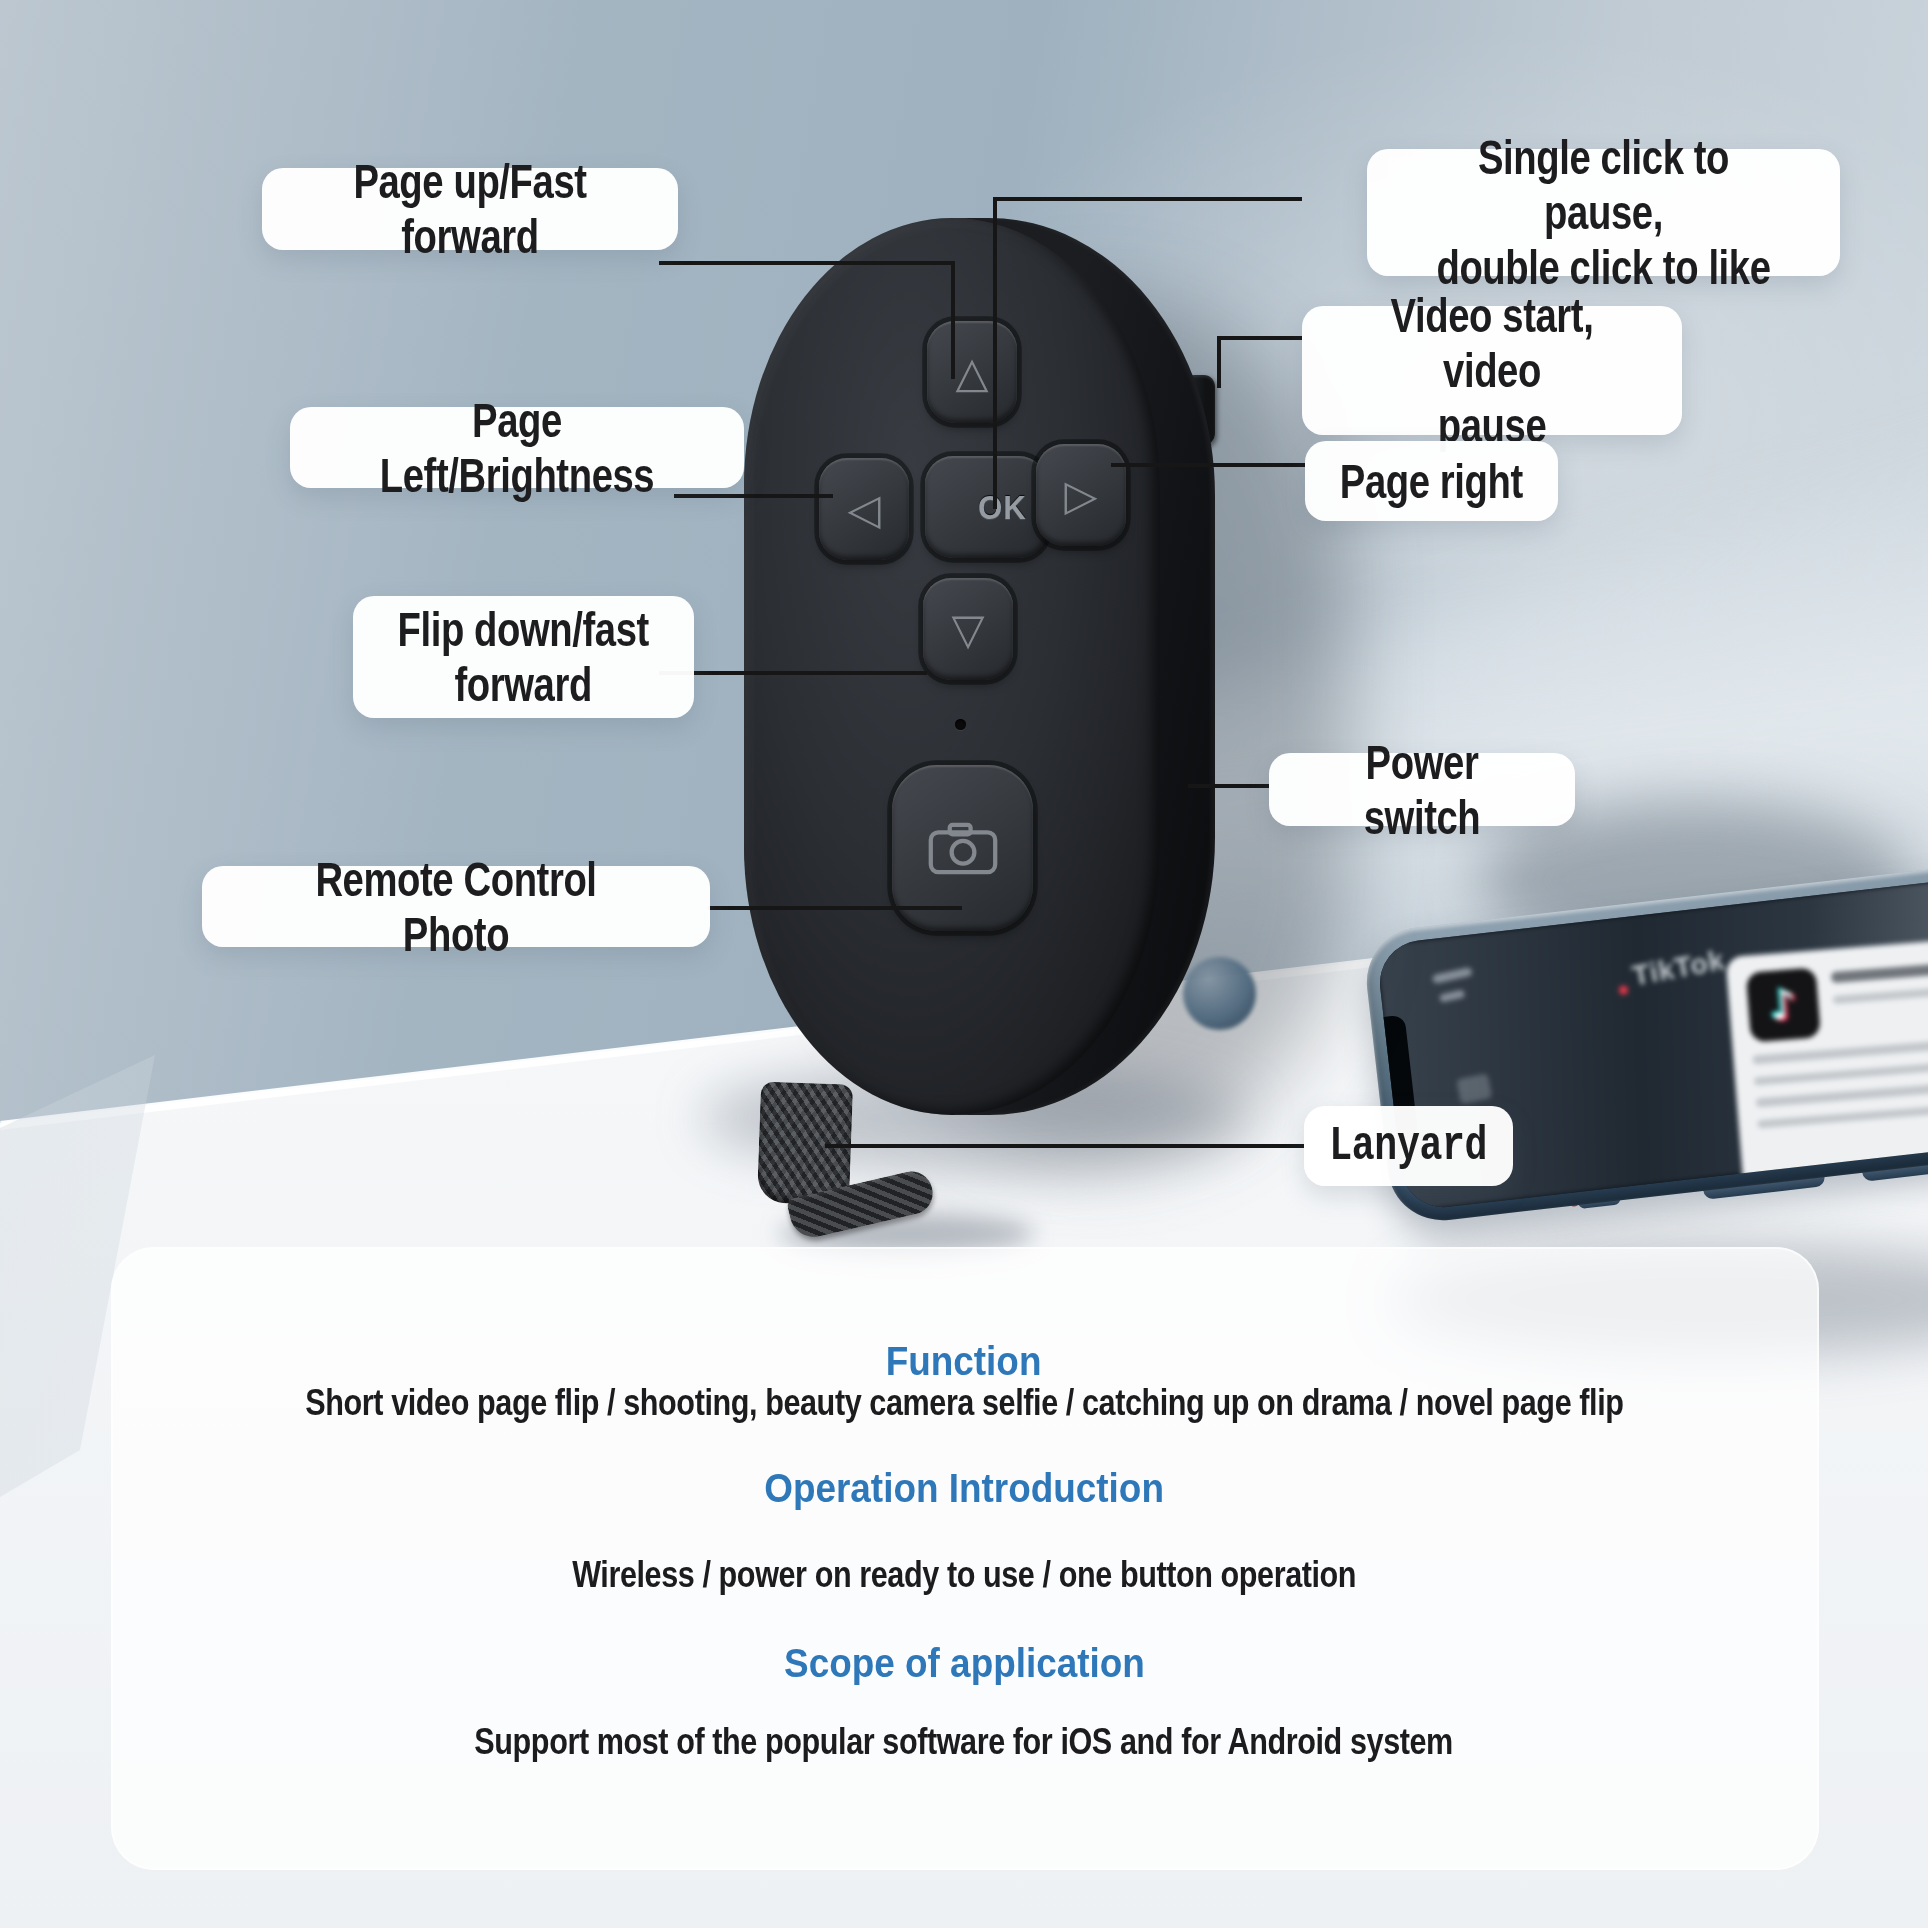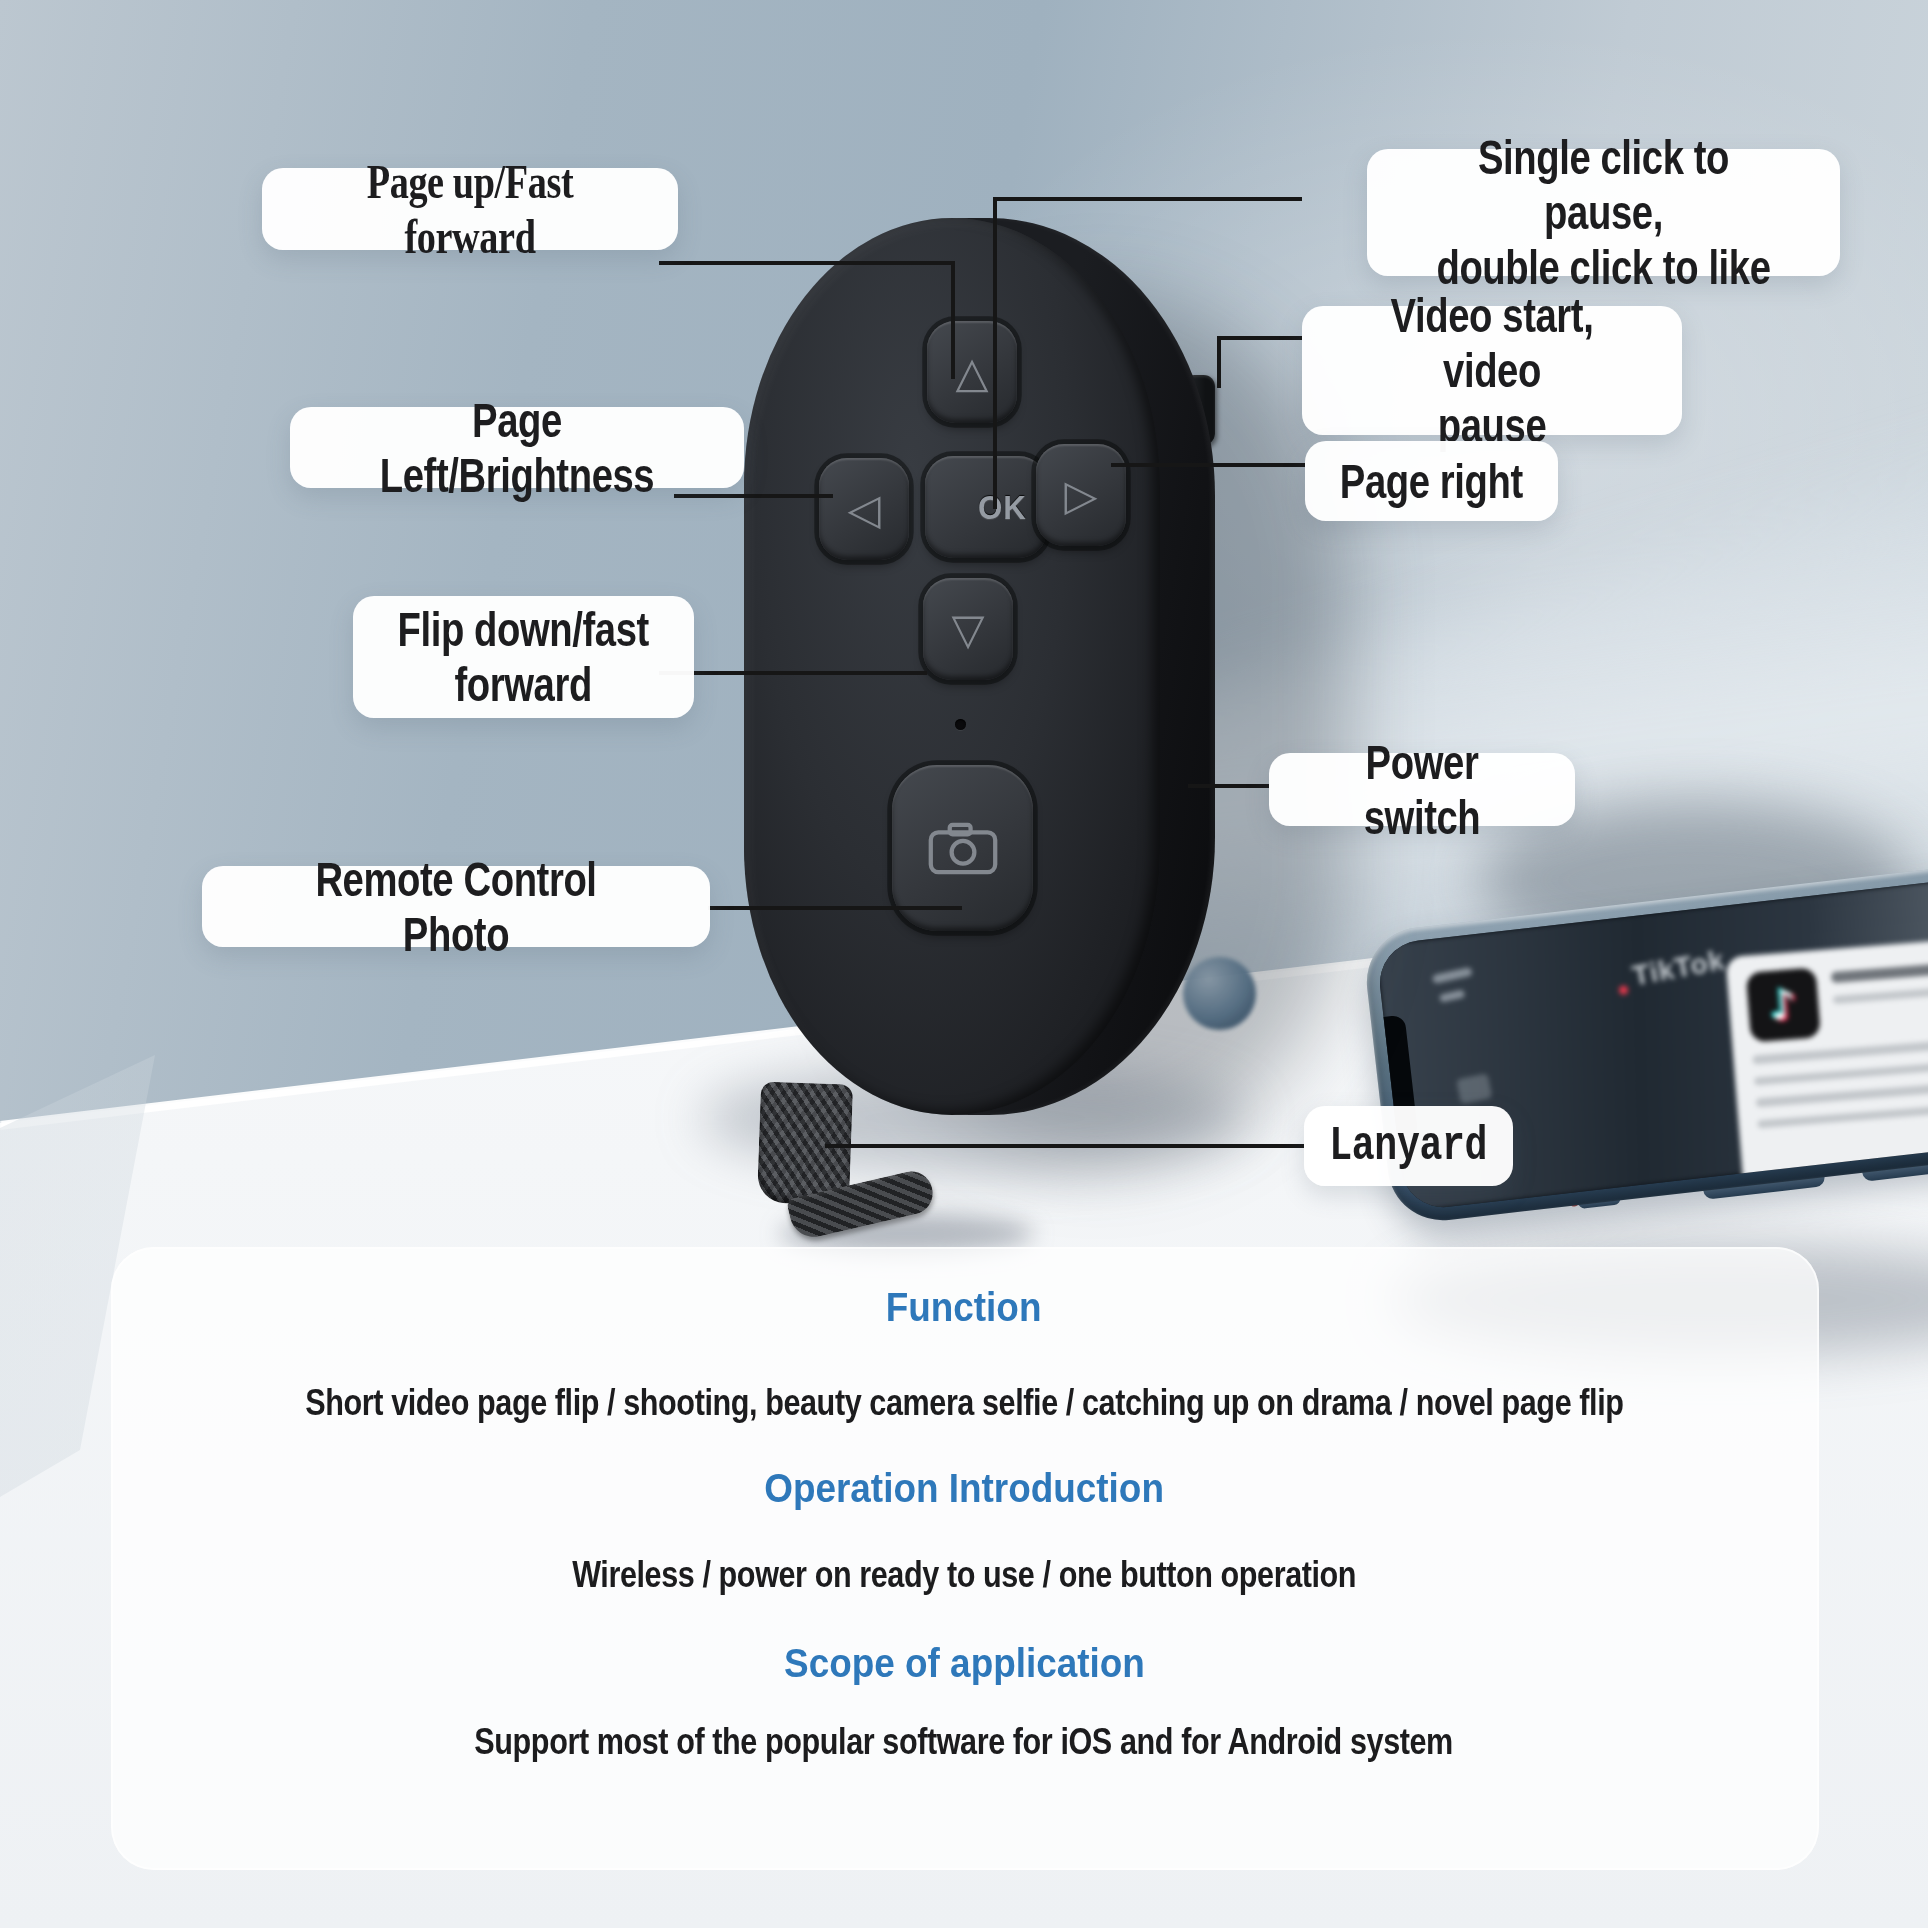--- a/index.html
+++ b/index.html
@@ -211,21 +211,21 @@
   <div class="hline" style="left:995px;top:197px;width:307px;"></div>
   <div class="vline" style="left:1217px;top:336px;height:52px;"></div>
   <div class="hline" style="left:1218px;top:336px;width:84px;"></div>
   <div class="hline" style="left:674px;top:494px;width:159px;"></div>
   <div class="hline" style="left:1111px;top:463px;width:194px;"></div>
   <div class="hline" style="left:659px;top:671px;width:268px;"></div>
   <div class="hline" style="left:1188px;top:784px;width:81px;"></div>
   <div class="hline" style="left:708px;top:906px;width:254px;"></div>
   <div class="hline" style="left:825px;top:1144px;width:479px;"></div>
 
-  <div class="callout" style="left:262px;top:168px;width:416px;height:82px;font-family:Liberation Serif, serif;">
+  <div class="callout" style="left:262px;top:168px;width:416px;height:82px;">
     <span>Page up/Fast forward</span>
   </div>
   <div class="callout" style="left:1367px;top:149px;width:473px;height:127px;">
     <span>Single click to pause,
 double click to like</span>
   </div>
   <div class="callout" style="left:1302px;top:306px;width:380px;height:129px;">
     <span>Video start, video
 pause</span>
   </div>
@@ -243,21 +243,21 @@
     <span>Power switch</span>
   </div>
   <div class="callout" style="left:202px;top:866px;width:508px;height:81px;justify-content:center;">
     <span>Remote Control Photo</span>
   </div>
   <div class="callout" style="left:1304px;top:1106px;width:209px;height:80px;font-family:Liberation Mono, monospace;">
     <span>Lanyard</span>
   </div>
 
   <div class="panel"></div>
-  <div class="pline p-head" style="top:1284px;">
+  <div class="pline p-head" style="top:1338px;">
     <span>Function</span>
   </div>
   <div class="pline p-body" style="top:1382px;">
     <span>Short video page flip / shooting, beauty camera selfie / catching up on drama / novel page flip</span>
   </div>
   <div class="pline p-head" style="top:1465px;">
     <span>Operation Introduction</span>
   </div>
   <div class="pline p-head" style="top:1640px;">
     <span>Scope of application</span>

